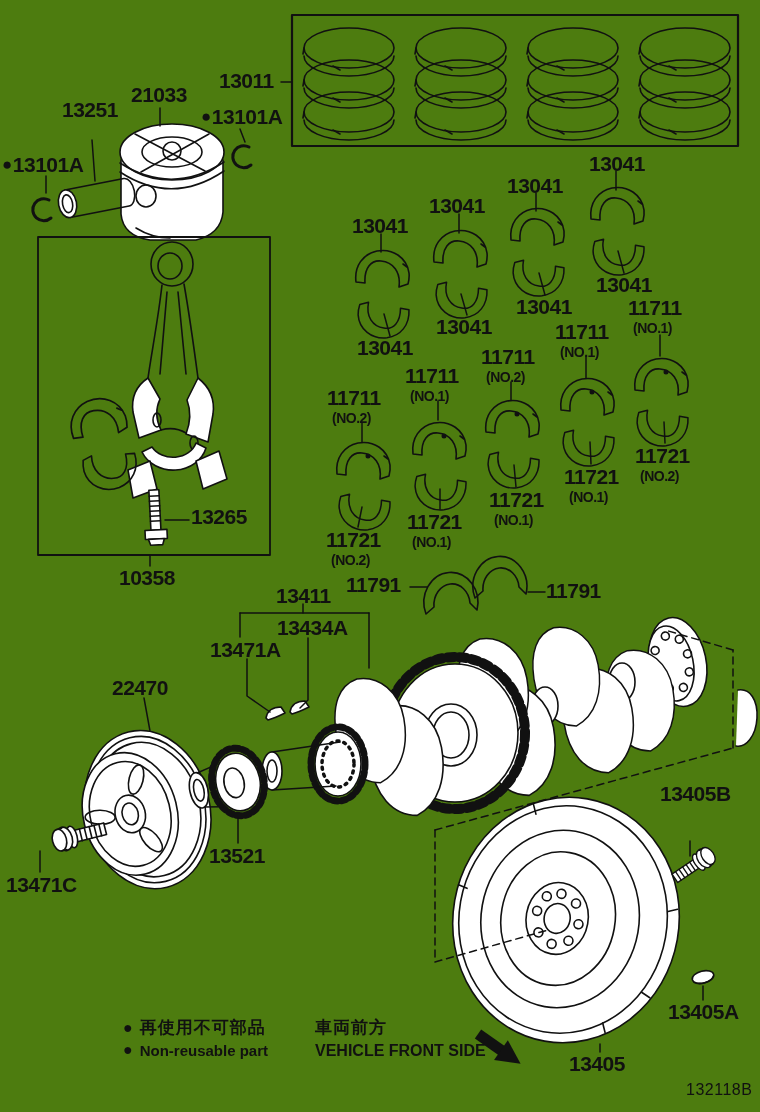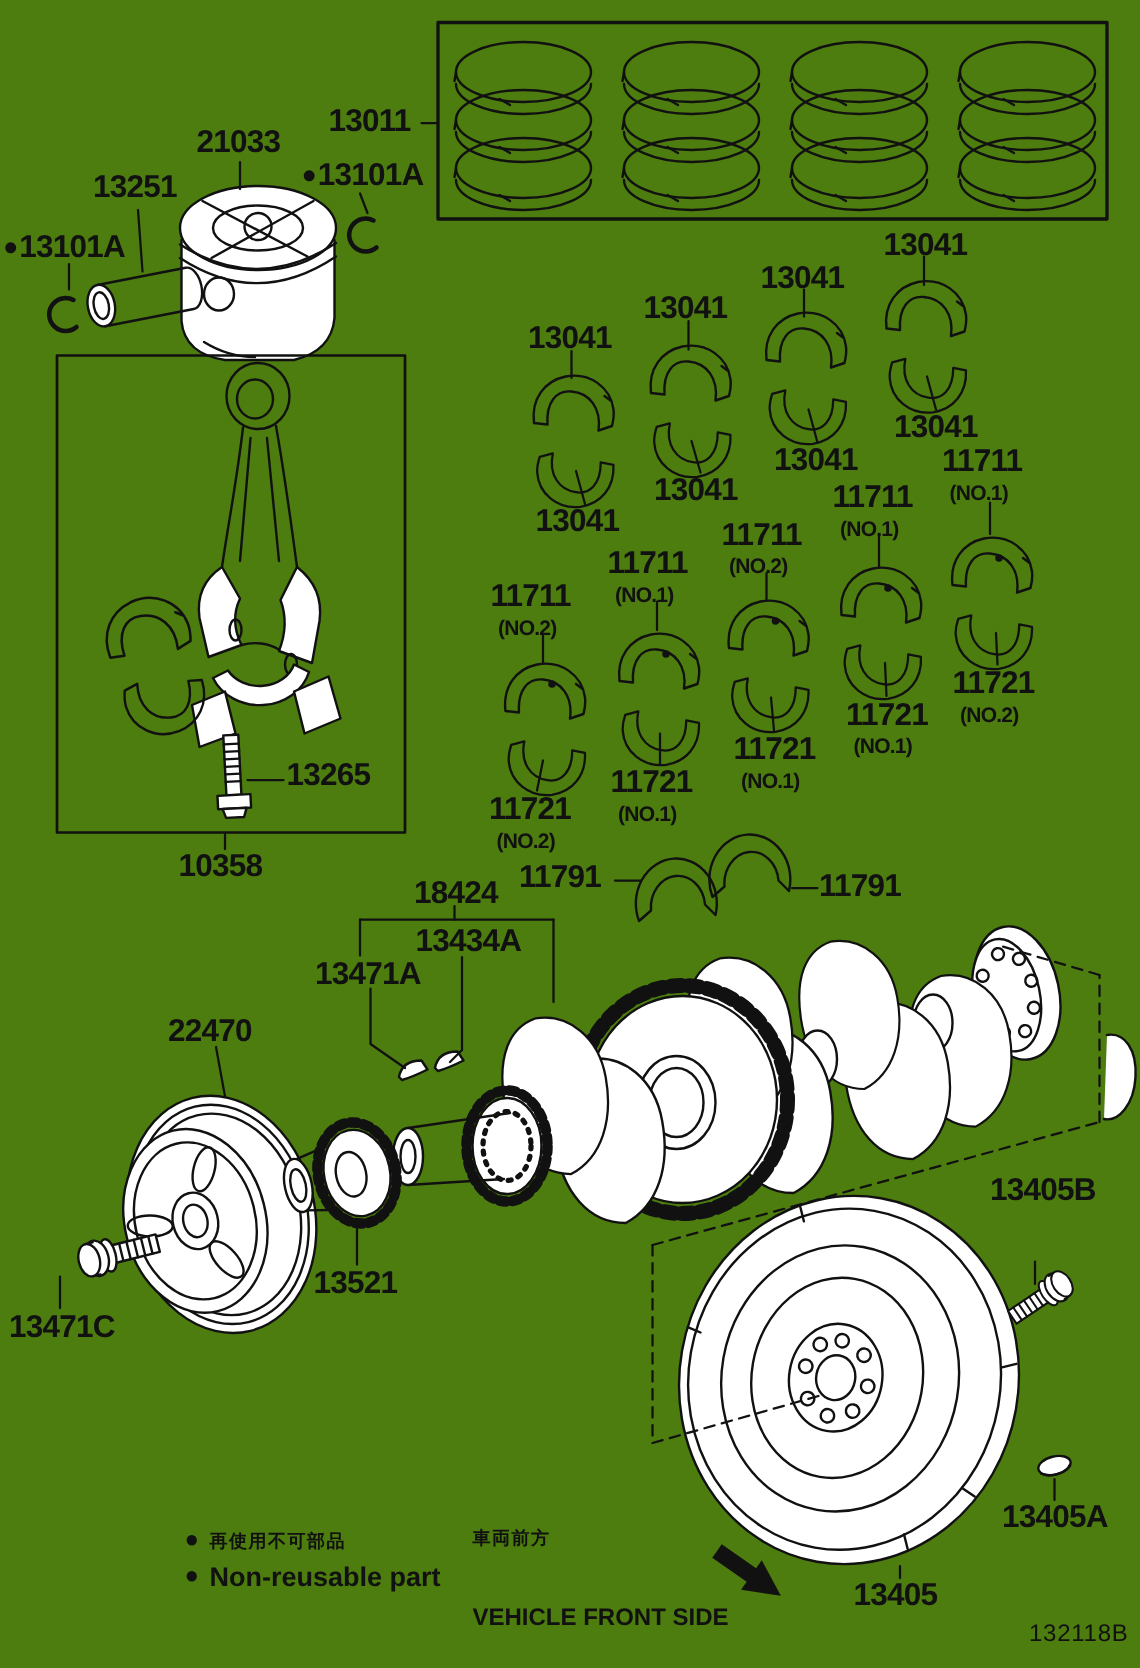--- a/index.html
+++ b/index.html
@@ -13,23 +13,23 @@
     font-weight:bold;font-size:21px;letter-spacing:-0.5px;white-space:nowrap;color:#111;
   }
   .plabel .sub{font-size:14px;letter-spacing:-0.5px;margin-top:3px;padding-left:5px;}
   .plabel.bullet{flex-direction:row;align-items:center;}
   .plabel.bullet .dot{font-size:17px;margin-right:1px;}
   .legend-item{
     position:absolute;display:flex;align-items:center;line-height:1;
     font-weight:bold;white-space:nowrap;color:#111;
   }
   .legend-item .dot{font-size:16px;margin-right:7px;}
-  .jp{font-size:12px;letter-spacing:1px;}
-  .en{font-size:18px;letter-spacing:0;}
-  .front-en{font-size:16px;margin-top:28px;}
+  .jp{font-size:17px;letter-spacing:1px;}
+  .en{font-size:15px;letter-spacing:0;}
+  .front-en{font-size:16px;}
   .doc-code{position:absolute;font-size:16px;font-weight:normal;letter-spacing:0.5px;color:#111;}
 </style>
 </head>
 <body>
 
 <div class="stage">
 
 <svg class="art" viewBox="0 0 760 1112" fill="none" stroke="#111" stroke-width="1.6" stroke-linecap="round" stroke-linejoin="round">
 
   <defs>
@@ -327,21 +327,21 @@
     <polygon points="28,-12 52,0 28,12" fill="#111" stroke="none"></polygon>
   </g>
 </svg>
 
 <div class="plabel" style="left:219px;top:70px">
       <span class="num">13011</span>
     </div>
 <div class="plabel" style="left:131px;top:84px">
       <span class="num">21033</span>
     </div>
-<div class="plabel" style="left:62px;top:114px">
+<div class="plabel" style="left:62px;top:99px">
       <span class="num">13251</span>
     </div>
 <div class="plabel bullet" style="left:201px;top:106px">
       <span class="dot">●</span>
       <span class="num">13101A</span>
     </div>
 <div class="plabel bullet" style="left:2px;top:154px">
       <span class="dot">●</span>
       <span class="num">13101A</span>
     </div>
@@ -414,21 +414,21 @@
     </div>
 
 <div class="plabel" style="left:346px;top:574px">
       <span class="num">11791</span>
     </div>
 <div class="plabel" style="left:546px;top:580px">
       <span class="num">11791</span>
     </div>
 
 <div class="plabel" style="left:276px;top:585px">
-      <span class="num">18424</span>
+      <span class="num">13411</span>
     </div>
 <div class="plabel" style="left:277px;top:617px">
       <span class="num">13434A</span>
     </div>
 <div class="plabel" style="left:210px;top:639px">
       <span class="num">13471A</span>
     </div>
 <div class="plabel" style="left:112px;top:677px">
       <span class="num">22470</span>
     </div>

